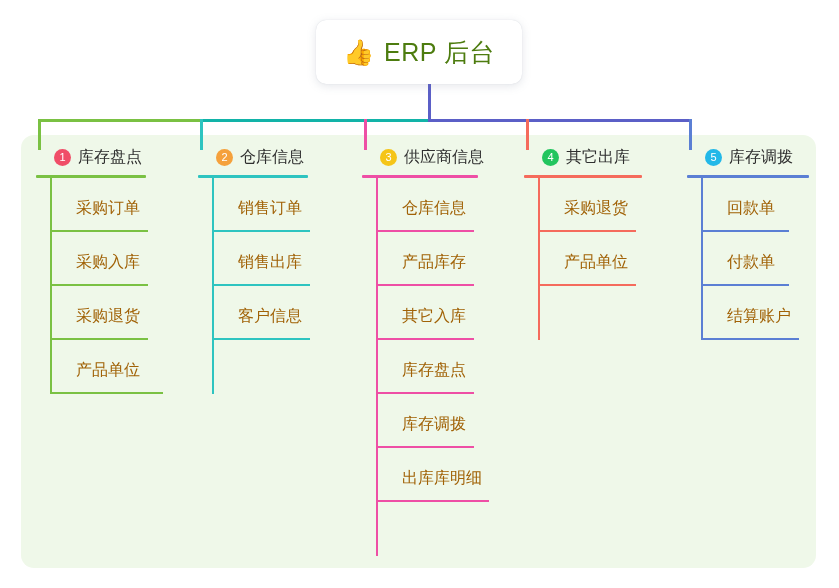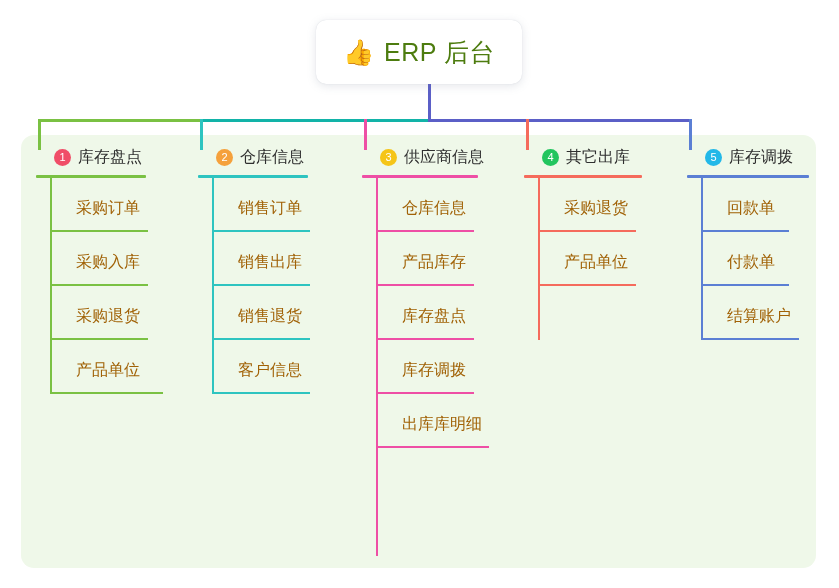--- a/index.html
+++ b/index.html
@@ -196,24 +196,20 @@
           <div class="spine" style="background: rgb(46, 196, 192); height: 216px;"></div>
           <div class="leaf">
             <div class="leaf-label">销售订单</div>
             <div class="leaf-rule" style="background: rgb(46, 196, 192); width: 98px;"></div>
           </div>
           <div class="leaf">
             <div class="leaf-label">销售出库</div>
             <div class="leaf-rule" style="background: rgb(46, 196, 192); width: 98px;"></div>
           </div>
           <div class="leaf">
-            <div class="leaf-label">销售退货</div>
-            <div class="leaf-rule" style="background: rgb(46, 196, 192); width: 98px;"></div>
-          </div>
-          <div class="leaf">
             <div class="leaf-label">客户信息</div>
             <div class="leaf-rule" style="background: rgb(46, 196, 192); width: 98px;"></div>
           </div>
         </div>
       </div>
       <div class="col" style="left: 362px;">
         <div class="col-head">
           <span class="badge" style="background: rgb(245, 197, 24);">3</span>
           <span class="col-title">供应商信息</span>
         </div>
@@ -222,20 +218,24 @@
           <div class="spine" style="background: rgb(238, 79, 165); height: 378px;"></div>
           <div class="leaf">
             <div class="leaf-label">仓库信息</div>
             <div class="leaf-rule" style="background: rgb(238, 79, 165); width: 98px;"></div>
           </div>
           <div class="leaf">
             <div class="leaf-label">产品库存</div>
             <div class="leaf-rule" style="background: rgb(238, 79, 165); width: 98px;"></div>
           </div>
           <div class="leaf">
+            <div class="leaf-label">其它入库</div>
+            <div class="leaf-rule" style="background: rgb(238, 79, 165); width: 98px;"></div>
+          </div>
+          <div class="leaf">
             <div class="leaf-label">库存盘点</div>
             <div class="leaf-rule" style="background: rgb(238, 79, 165); width: 98px;"></div>
           </div>
           <div class="leaf">
             <div class="leaf-label">库存调拨</div>
             <div class="leaf-rule" style="background: rgb(238, 79, 165); width: 98px;"></div>
           </div>
           <div class="leaf">
             <div class="leaf-label">出库库明细</div>
             <div class="leaf-rule" style="background: rgb(238, 79, 165); width: 113px;"></div>

